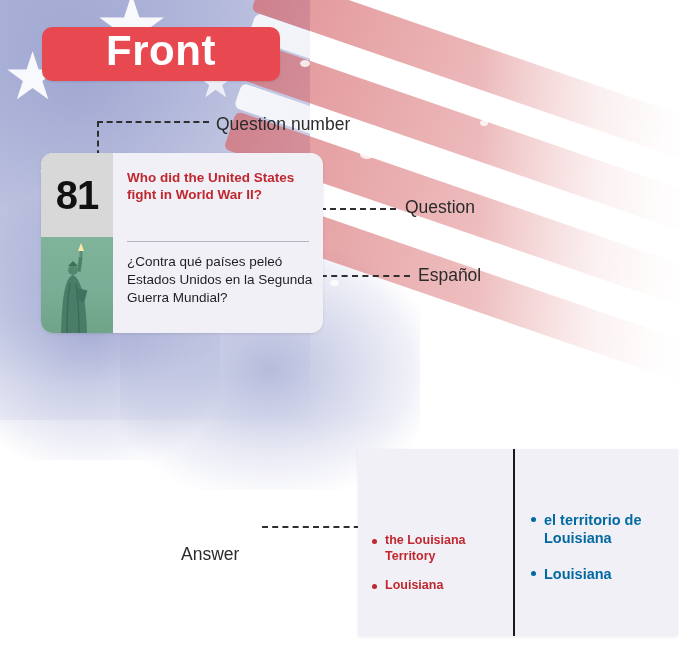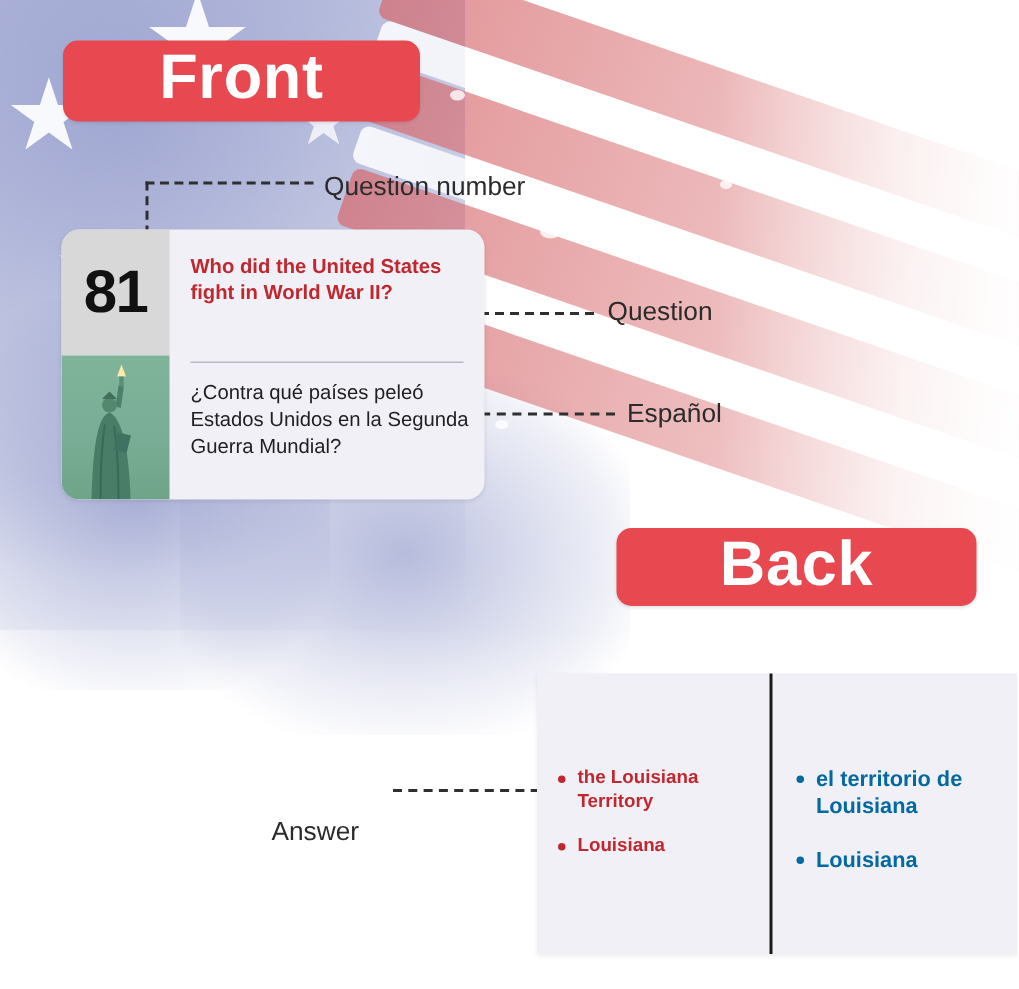--- a/index.html
+++ b/index.html
@@ -219,21 +219,21 @@
     width: 320px;
     height: 187px;
     background: #f2f0f7;
     box-shadow: 0 1px 3px rgba(0,0,0,0.08);
     display: flex;
   }
   .back-half {
     box-sizing: border-box;
     padding: 62px 10px 10px 14px;
   }
-  .back-left { width: 155px; flex: 0 0 155px; }
+  .back-left { width: 155px; flex: 0 0 155px; margin-top: 22px; }
   .back-mid {
     width: 2px;
     flex: 0 0 2px;
     background: #1a1a1a;
   }
   .back-right { flex: 1; padding-left: 16px; }
 
   ul.bullets {
     list-style: none;
     margin: 0;
@@ -302,23 +302,20 @@
     <div class="speck" style="left:540px; top:40px; width:11px; height:7px;"></div>
 
     <div class="fade-right"></div>
     <div class="fade-bottom"></div>
   </div>
 
   <div class="pill" id="pill-front">
     <span>Front</span>
   </div>
 
-  <div class="pill" id="pill-back">
-    <span>Back</span>
-  </div>
 
   <div class="dash-v" id="dash-qnum-v"></div>
   <div class="dash-h" id="dash-qnum-h"></div>
   <div class="dash-h" id="dash-question"></div>
   <div class="dash-h" id="dash-espanol"></div>
   <div class="dash-h" id="dash-answer"></div>
 
   <div class="calloutlabel" id="lbl-qnum">Question number</div>
   <div class="calloutlabel" id="lbl-question">Question</div>
   <div class="calloutlabel" id="lbl-espanol">Español</div>

